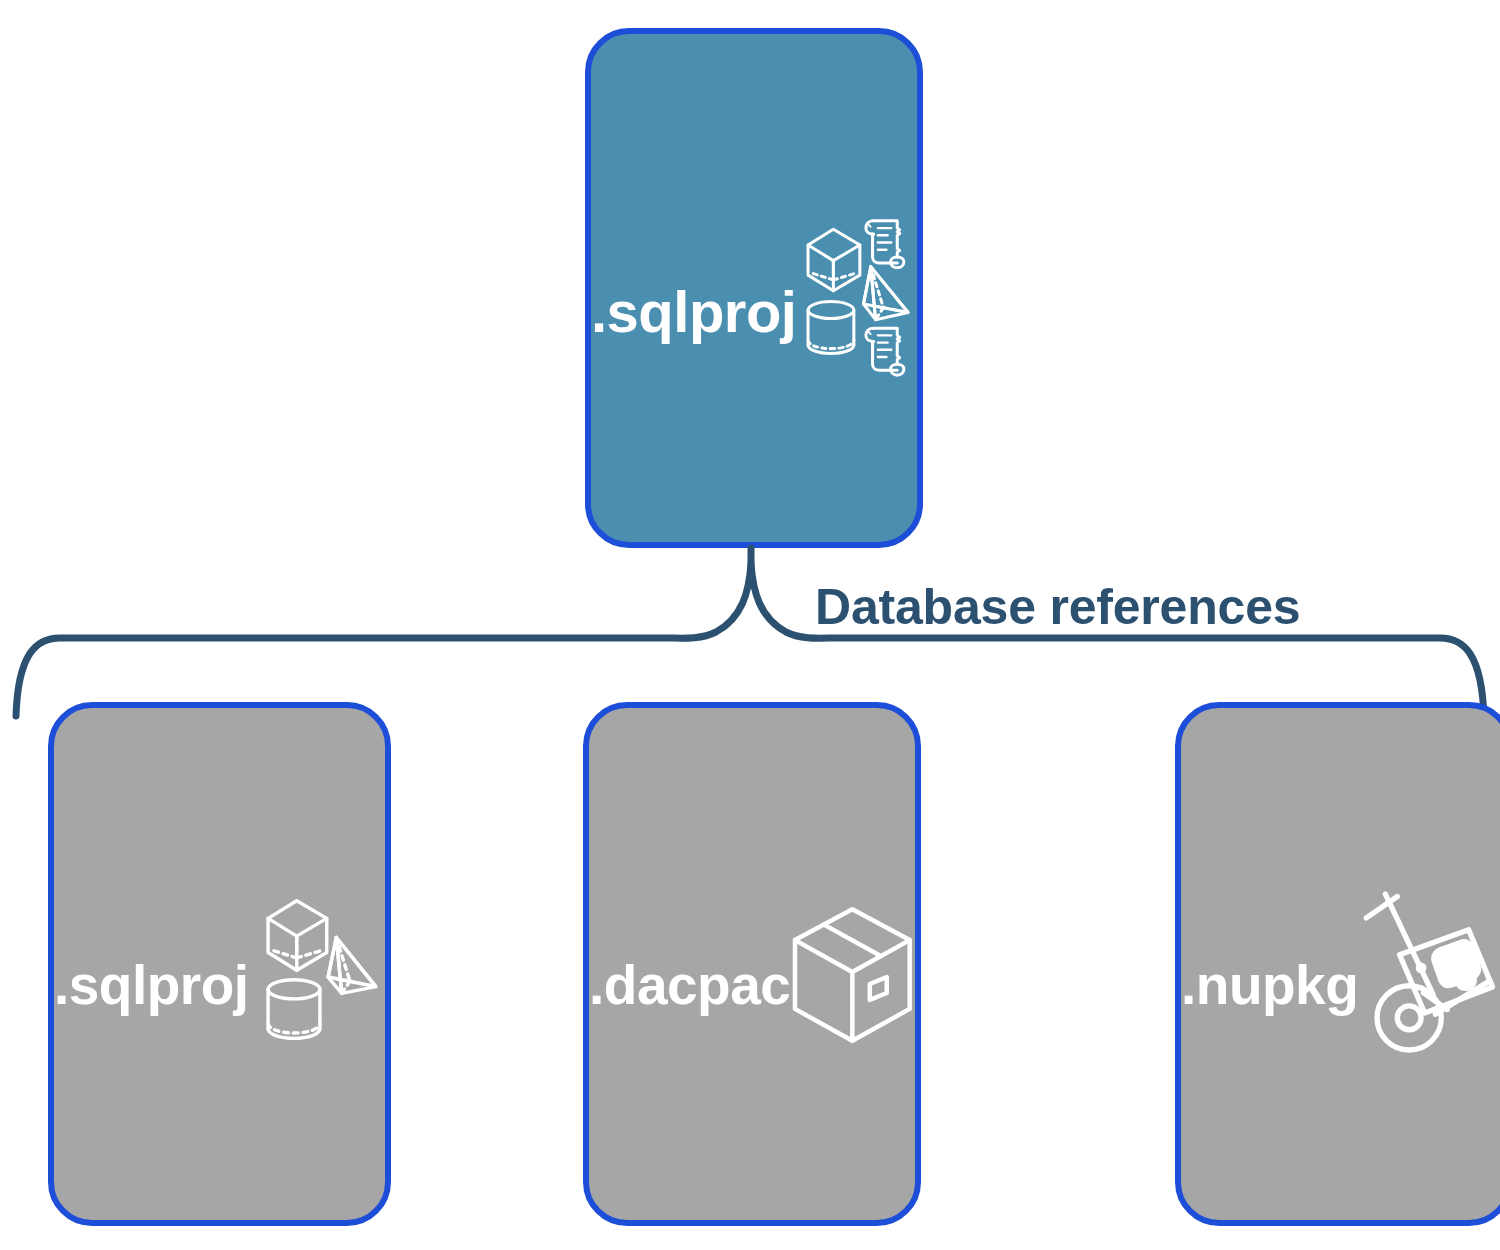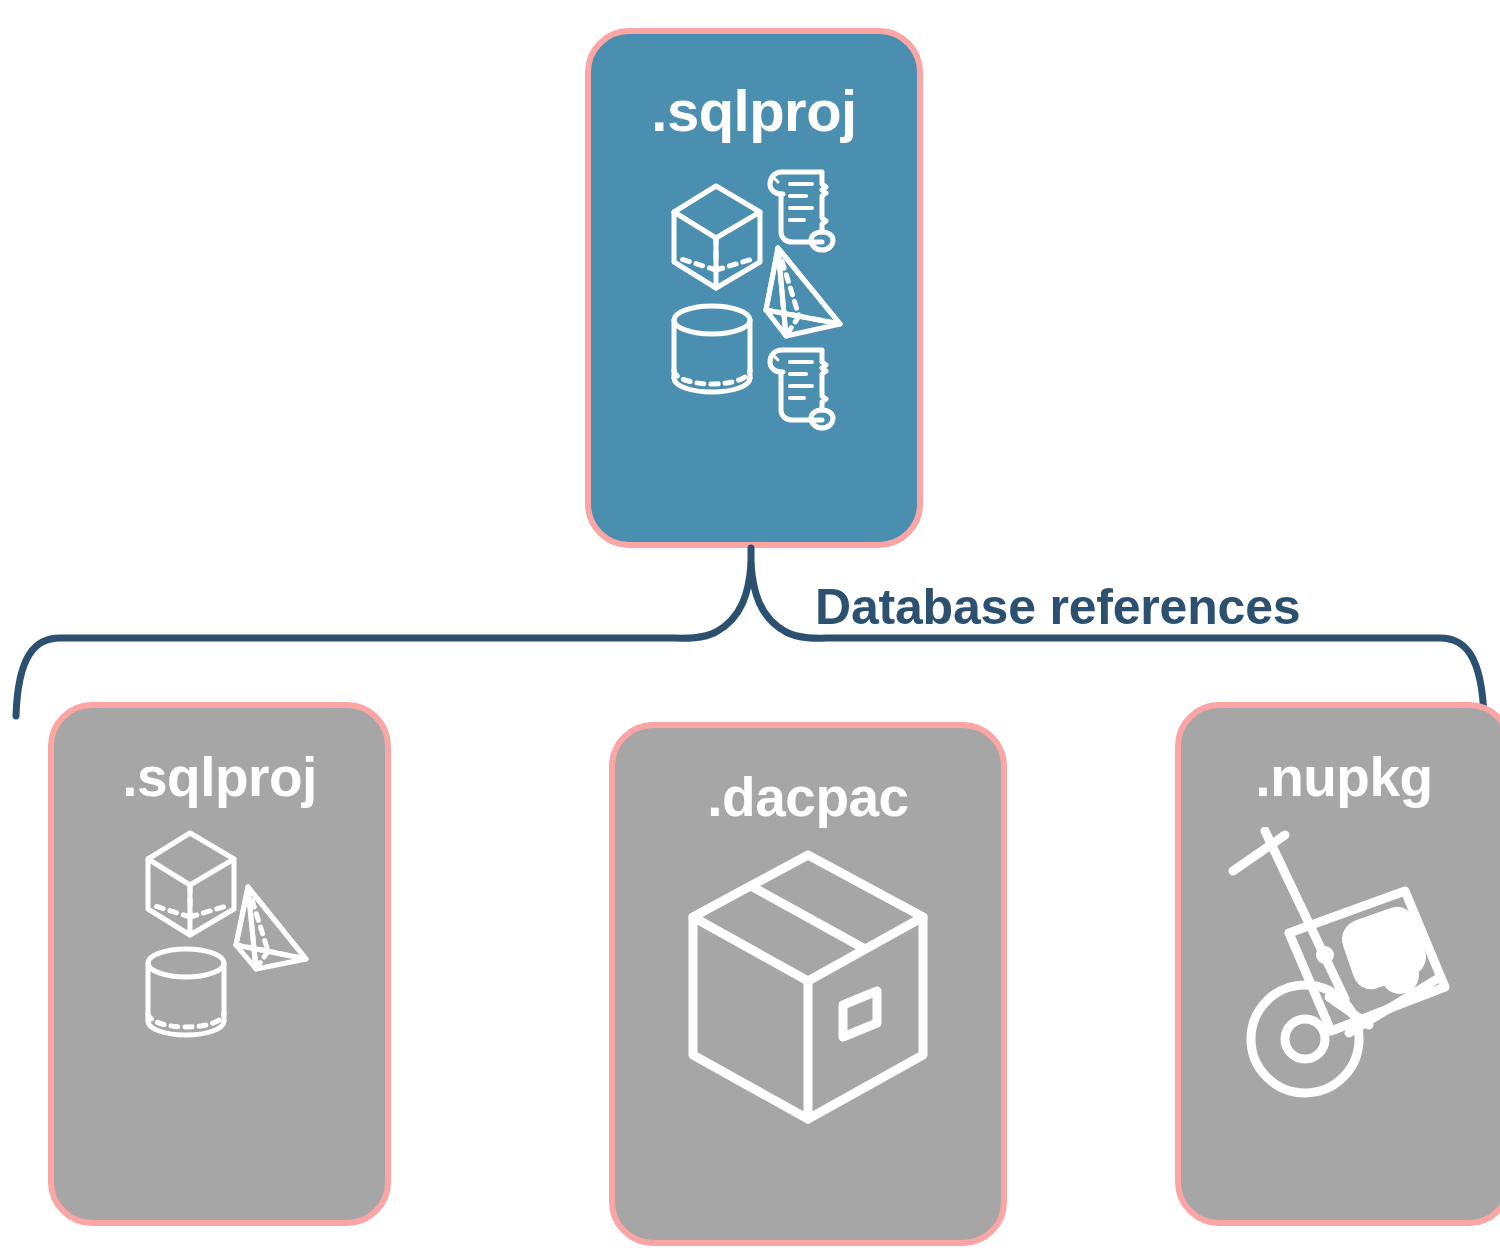--- a/index.html
+++ b/index.html
@@ -14,23 +14,23 @@
     background: #ffffff;
     font-family: "Liberation Sans", sans-serif;
     overflow: hidden;
   }
 
   
   .node {
     position: absolute;
     box-sizing: border-box;
     border-radius: 44px;
-    border: 6px solid #fca5a5;
+    border: 6px solid #1d4ed8;
     display: flex;
-    flex-direction: column;
+    flex-direction: row;
     align-items: center;
   }
   .node.primary {
     background: #4A8FB0;
   }
   .node.secondary {
     background: #A6A6A6;
   }
   .node-title {
     color: #ffffff;
@@ -58,21 +58,21 @@
   #node-root .node-icon {
     margin-top: 20px;
   }
 
   
   .node.secondary {
     top: 702px;
     height: 524px;
   }
   #node-sqlproj-ref { left: 48px;   width: 343px; }
-  #node-dacpac     { left: 609px;  width: 398px; margin-top: 20px; }
+  #node-dacpac     { left: 583px;  width: 338px; }
   #node-nupkg      { left: 1175px; width: 338px; }
 
   .node.secondary .node-title {
     font-size: 55px;
     margin-top: 42px;
   }
   .node.secondary .node-icon {
     margin-top: 22px;
   }
 

